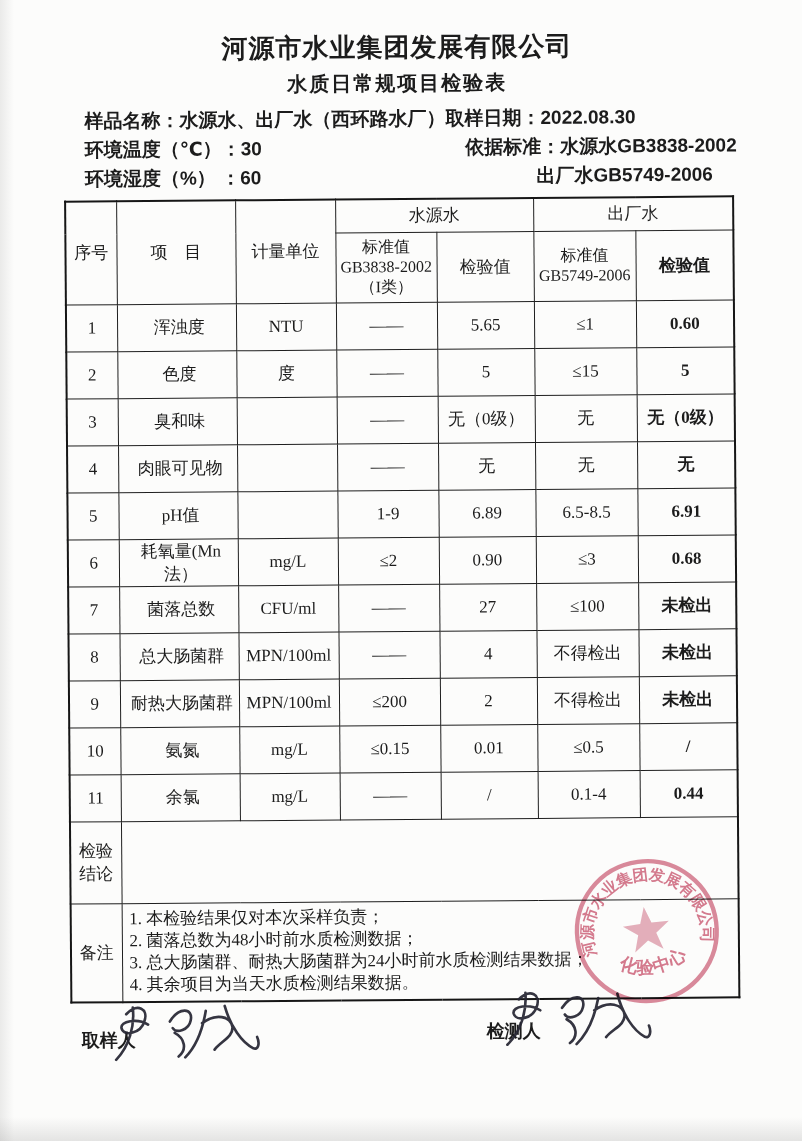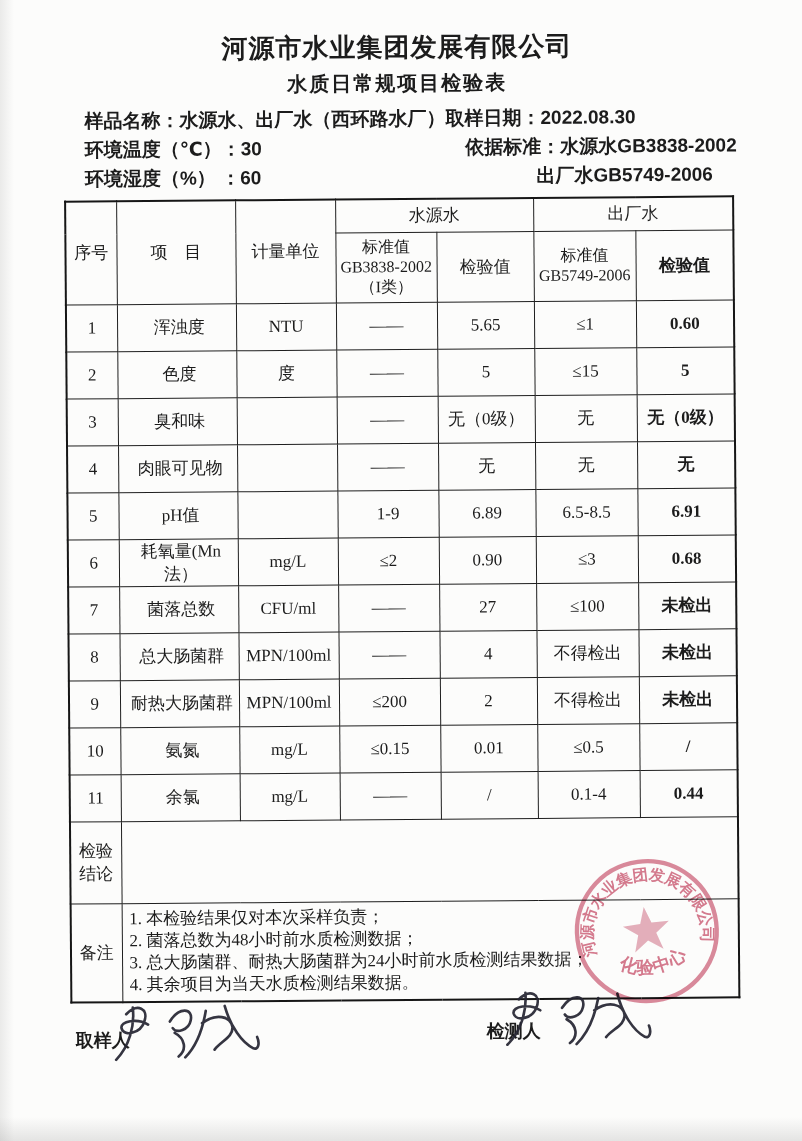--- a/index.html
+++ b/index.html
@@ -33,21 +33,21 @@
   .tbl tr.concl{height:82px}
   .tbl tr.rem{height:99px}
   .tbl td.item{text-align:center;padding-left:7px}
   .tbl .pre{white-space:pre-line;font-size:16px;line-height:20px}
   .tbl .bold{font-weight:bold}
   .tbl td.u{text-underline-offset:4px;text-decoration-thickness:1px;text-decoration-color:#8a8a8a}
   .tbl td.remarks{text-align:left;padding:4px 4px 4px 7px;font-size:17px;line-height:22px}
   .tbl td.remarks div{white-space:nowrap}
 
   .sig-label{position:absolute;font-size:18px;font-weight:bold;z-index:3}
-  #sampler-label{left:72px;top:1026px}
+  #sampler-label{left:78px;top:1026px}
   #tester-label{left:483px;top:1020px}
   svg.sig{position:absolute;z-index:4}
   svg.sig path{stroke:#262633;stroke-width:2.8;fill:none;stroke-linecap:round;stroke-linejoin:round;opacity:.93}
   #sig1{left:100px;top:996px}
   #sig2{left:492px;top:986px;transform:rotate(1.5deg)}
 
   svg.stamp{position:absolute;left:563px;top:852px;z-index:5;transform:rotate(-7deg);
     mix-blend-mode:multiply;opacity:.93}
   .stamp-stroke{stroke:var(--stamp,#c8566f);fill:none}
   .stamp-fill{fill:var(--stamp,#c8566f)}

